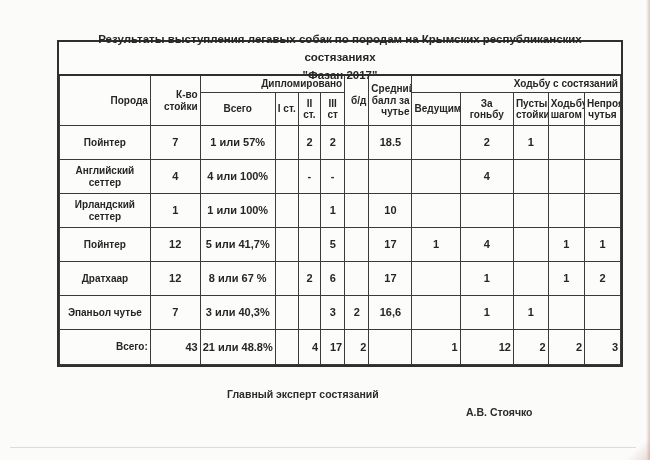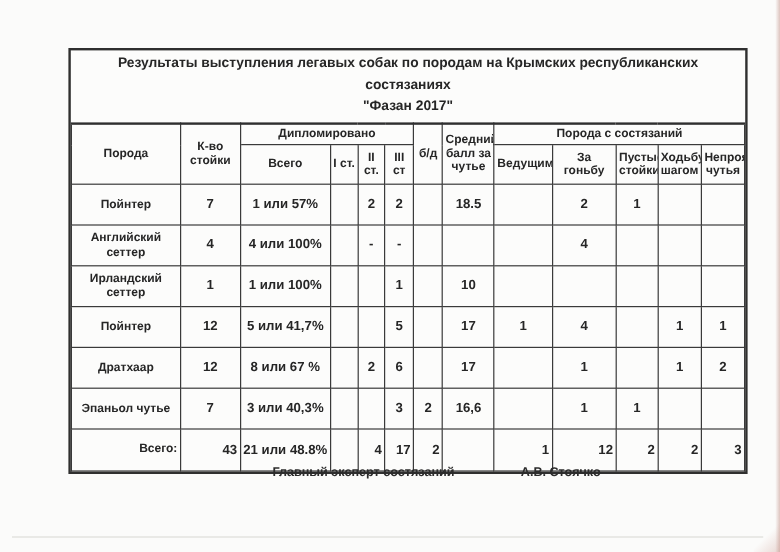--- a/index.html
+++ b/index.html
@@ -24,53 +24,53 @@
     position:absolute;right:0;bottom:0;width:22px;height:40px;
     background:linear-gradient(135deg, rgba(200,150,140,0) 60%, rgba(200,150,140,0.35));
   }
   .doc-box{
     position:absolute;left:57px;top:40px;width:566px;
     border:2px solid #2f2f2f;
     background:#fcfcfb;
     box-sizing:border-box;
   }
   .doc-title{
-    height:60px;
+    height:32px;
     display:flex;flex-direction:column;justify-content:center;align-items:center;
     text-align:center;
     font-weight:bold;font-size:11.5px;line-height:1.55;
     padding:0 14px;
   }
   table.results{
     width:100%;
     border-collapse:collapse;
     table-layout:fixed;
     font-size:10.5px;font-weight:bold;
     border-top:2px solid #2f2f2f;
   }
   table.results td,table.results th{
     border:1px solid #3a3a3a;
     text-align:center;vertical-align:middle;
     padding:1px 2px;
     overflow:hidden;
     line-height:1.15;
     font-weight:bold;
   }
-  tr.hdr-group th{height:14px;font-size:10px;}
+  tr.hdr-group th{height:14px;font-size:10px;text-align:right;}
   tr.hdr-sub th{height:30px;font-size:10px;}
   th.span2{font-size:10px;}
   tbody td{height:31px;font-size:11px;}
   tbody td.breed{font-size:10px;}
   tbody tr.total-row td{height:32px;text-align:right;}
   .footer-line{
     position:absolute;top:388px;left:0;width:650px;height:16px;
     font-size:10.5px;font-weight:bold;color:#2b2b2b;
   }
   .footer-label{position:absolute;left:227px;}
-  .footer-name{position:absolute;left:434px;}
+  .footer-name{position:absolute;left:466px;margin-top:18px;}
 </style>
 </head>
 <body>
 
 <div class="screen">
 
   <div class="doc-box">
 
     <div class="doc-title">
       <span>Результаты выступления легавых собак по породам на Крымских республиканских состязаниях</span>
@@ -93,21 +93,21 @@
           <col style="width:6.5%">
         <col style="width:6.4%">
       </colgroup>
       <thead>
         <tr class="hdr-group">
           <th rowspan="2" class="span2">Порода</th>
           <th rowspan="2" class="span2">К-во стойки</th>
           <th colspan="4">Дипломировано</th>
           <th rowspan="2" class="span2">б/д</th>
           <th rowspan="2" class="span2">Средний балл за чутье</th>
-          <th colspan="5">Порода с состязаний</th>
+          <th colspan="5">Ходьбу с состязаний</th>
         </tr>
         <tr class="hdr-sub">
           <th>Всего</th>
           <th>I ст.</th>
           <th>II ст.</th>
           <th>III ст</th>
           <th>Ведущим</th>
           <th>За гоньбу</th>
           <th>Пустые стойки</th>
           <th>Ходьбу шагом</th>

